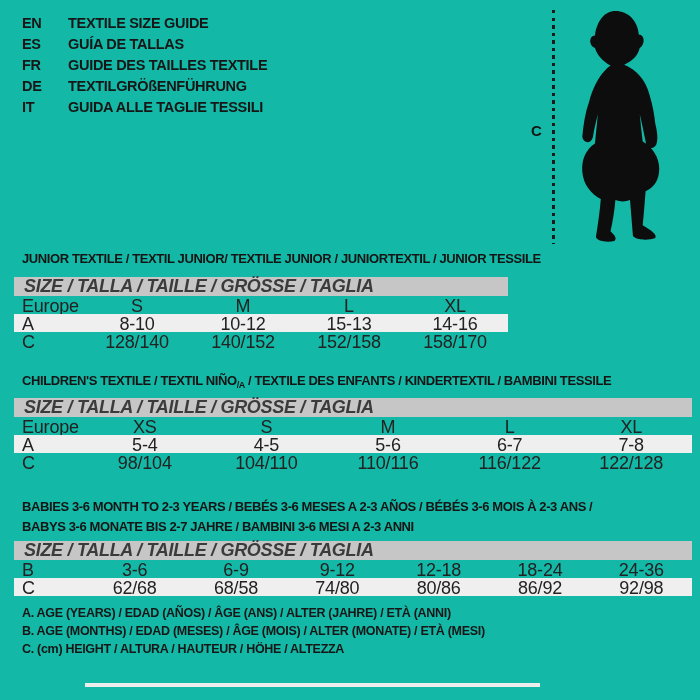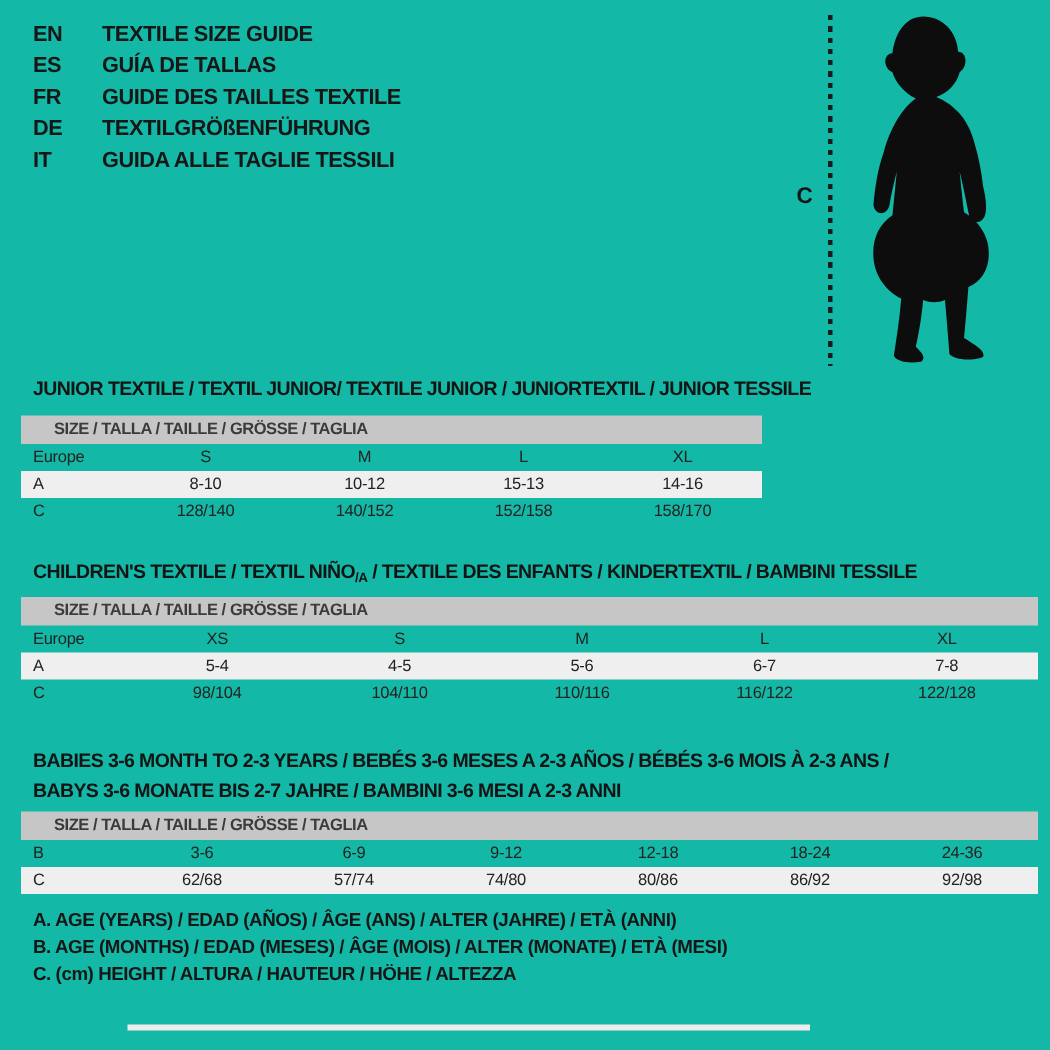--- a/index.html
+++ b/index.html
@@ -16,25 +16,25 @@
   .measure-line{position:absolute;left:552px;top:10px;width:3px;height:234px;
     background:repeating-linear-gradient(to bottom,#1b1b1b 0 3.5px,transparent 3.5px 7.5px);}
   .measure-label{position:absolute;left:531px;top:122px;font-weight:bold;font-size:15px;color:#141414;}
   .baby-svg{position:absolute;left:556px;top:7px;}
   
   .tbl-title{position:absolute;left:22px;font-weight:bold;font-size:13px;
     letter-spacing:-0.4px;color:#141414;white-space:nowrap;line-height:20px;}
   .tbl-title sub{font-size:9px;vertical-align:-3px;}
   
   .size-bar{position:absolute;left:14px;height:19px;background:#c6c6c6;
-    font-weight:bold;font-size:11px;letter-spacing:-0.3px;color:#3b3b3b;
-    line-height:19px;padding-left:22px;box-sizing:border-box;}
+    font-weight:bold;font-size:18px;letter-spacing:-0.3px;color:#3b3b3b;
+    line-height:19px;padding-left:10px;box-sizing:border-box;font-style:italic;}
   
   .trow{position:absolute;left:14px;height:18px;display:grid;align-items:center;
-    font-size:11px;letter-spacing:-0.2px;color:#222222;}
+    font-size:18px;letter-spacing:-0.2px;color:#222222;}
   .trow.stripe{background:#efefef;}
   .trow .cell{text-align:center;}
   .trow .cell.lbl{text-align:left;padding-left:8px;}
   .cols5{grid-template-columns:70px repeat(4,1fr);width:494px;}
   .cols6{grid-template-columns:70px repeat(5,1fr);width:678px;}
   .cols7{grid-template-columns:70px repeat(6,1fr);width:678px;}
   
   .footnotes{position:absolute;left:22px;top:604px;}
   .footnote{height:18px;line-height:18px;font-weight:bold;font-size:12.5px;
     letter-spacing:-0.3px;color:#161616;white-space:nowrap;}
@@ -166,21 +166,21 @@
     <span class="cell">3-6</span>
     <span class="cell">6-9</span>
     <span class="cell">9-12</span>
     <span class="cell">12-18</span>
     <span class="cell">18-24</span>
     <span class="cell">24-36</span>
   </div>
   <div class="trow cols7 stripe" style="top:578px;">
     <span class="cell lbl">C</span>
     <span class="cell">62/68</span>
-    <span class="cell">57/74</span>
+    <span class="cell">68/58</span>
     <span class="cell">74/80</span>
     <span class="cell">80/86</span>
     <span class="cell">86/92</span>
     <span class="cell">92/98</span>
   </div>
 
   <div class="footnotes">
     <div class="footnote">A. AGE (YEARS) / EDAD (AÑOS) / ÂGE (ANS) / ALTER (JAHRE) / ETÀ (ANNI)</div>
     <div class="footnote">B. AGE (MONTHS) / EDAD (MESES) / ÂGE (MOIS) / ALTER (MONATE) / ETÀ (MESI)</div>
     <div class="footnote">C. (cm) HEIGHT / ALTURA / HAUTEUR / HÖHE / ALTEZZA</div>

